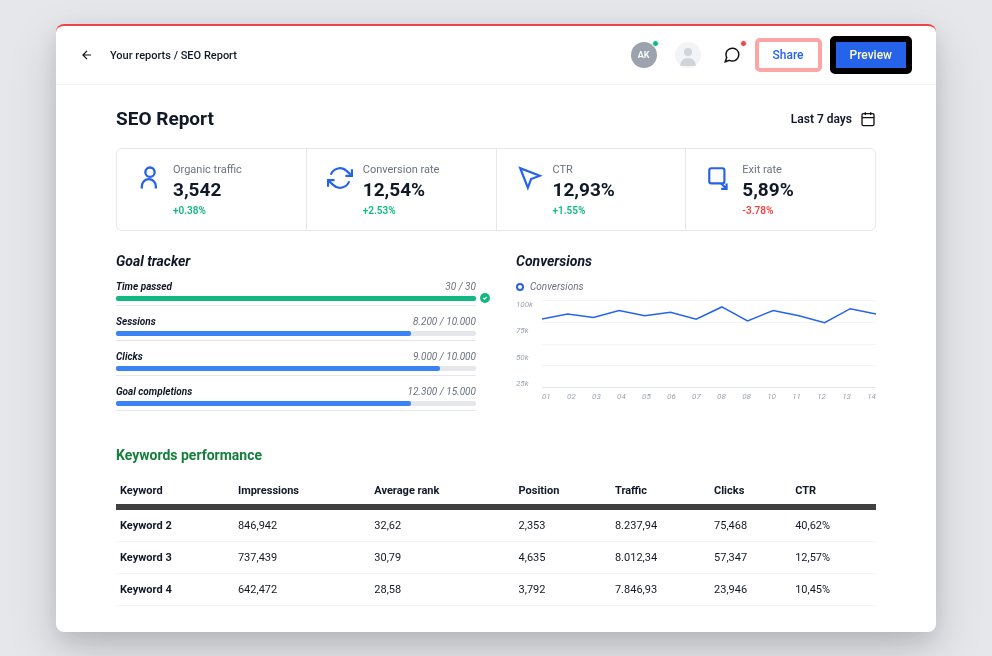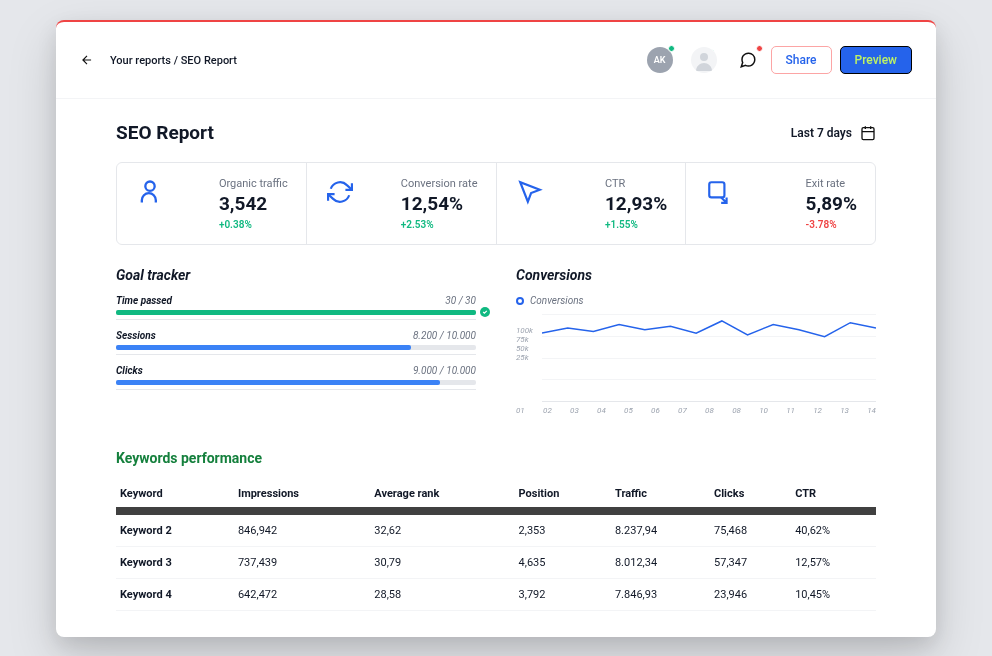--- a/index.html
+++ b/index.html
@@ -1,38 +1,38 @@
 <!DOCTYPE html>
 <html><head>
 <meta charset="utf-8">
 <style>
 *{margin:0;padding:0;box-sizing:border-box;}
 body{font-family:-apple-system,BlinkMacSystemFont,"Segoe UI",Roboto,Arial,sans-serif;background:#e5e7eb;display:flex;justify-content:center;align-items:center;min-height:100vh;padding:20px;}
 .app{width:880px;background:#fff;border-radius:8px;box-shadow:0 20px 50px rgba(0,0,0,0.15),0 8px 20px rgba(0,0,0,0.1);overflow:hidden;border-top:2px solid #ef4444;}
-.header{display:flex;align-items:center;padding:24px 24px;border-bottom:1px solid #f3f4f6;}
+.header{display:flex;align-items:center;padding:10px 24px;border-bottom:1px solid #f3f4f6;}
 .back{display:flex;align-items:center;cursor:pointer;margin-right:16px;color:#111;}
 .breadcrumb{font-size:11px;color:#111827;font-weight:500;}
 .spacer{flex:1;}
 .avatars{display:flex;align-items:center;gap:18px;margin-right:10px;}
 .avatar{width:26px;height:26px;border-radius:50%;display:flex;align-items:center;justify-content:center;font-size:9px;font-weight:600;position:relative;}
 .av-ak{background:#9ca3af;color:#fff;}
 .av-img{background:#f3f4f6;overflow:hidden;}
 .dot{position:absolute;top:-2px;right:-2px;width:7px;height:7px;border-radius:50%;border:1.5px solid #fff;}
 .dot-green{background:#10b981;}
 .dot-red{background:#ef4444;}
 .comment-btn{width:26px;height:26px;border-radius:50%;display:flex;align-items:center;justify-content:center;cursor:pointer;position:relative;}
 .btn{padding:6px 14px;border-radius:5px;font-size:12px;font-weight:500;cursor:pointer;}
-.btn-outline{border:1px solid #fca5a5;color:#2563eb;background:#fff;margin-right:8px;}
-.btn-primary{background:#2563eb;color:#bef264;border:1px solid #000000;}
+.btn-outline{border:4px solid #fca5a5;color:#2563eb;background:#fff;margin-right:8px;}
+.btn-primary{background:#2563eb;color:#fef9c3;border:6px solid #000000;}
 .main{padding:22px 60px 26px 60px;}
 .title-row{display:flex;align-items:center;margin-bottom:18px;}
 .title{font-size:19px;font-weight:700;color:#111827;}
 .date-picker{display:flex;align-items:center;gap:8px;font-size:12px;font-weight:600;color:#111827;cursor:pointer;}
 .cards{display:flex;gap:0;border:1px solid #e5e7eb;border-radius:6px;margin-bottom:22px;}
-.card{flex:1;padding:14px 18px;display:flex;gap:16px;border-right:1px solid #e5e7eb;justify-content:space-between;}
+.card{flex:1;padding:14px 18px;display:flex;gap:8px;border-right:1px solid #e5e7eb;}
 .card:last-child{border-right:none;}
 .card-icon{width:30px;height:30px;display:flex;align-items:center;justify-content:center;flex-shrink:0;}
 .card-text{display:flex;flex-direction:column;}
 .card-label{font-size:11px;color:#6b7280;margin-bottom:2px;}
 .card-value{font-size:19px;font-weight:700;color:#111827;}
 .card-change{font-size:10px;font-weight:600;margin-top:4px;}
 .pos{color:#10b981;}
 .neg{color:#ef4444;}
 .two-col{display:flex;gap:40px;margin-bottom:26px;}
 .col{flex:1;font-style:italic;}
@@ -42,27 +42,27 @@
 .goal-name{font-size:10px;font-weight:700;color:#111827;}
 .goal-val{font-size:10px;color:#6b7280;}
 .goal-bar{height:5px;background:#e5e7eb;border-radius:2px;position:relative;}
 .goal-fill{height:100%;border-radius:2px;}
 .goal-foot{border-bottom:1px solid #e5e7eb;margin-top:4px;}
 .check-icon{position:absolute;right:-14px;top:-3px;width:10px;height:10px;border-radius:50%;background:#10b981;display:flex;align-items:center;justify-content:center;}
 .legend{display:flex;align-items:center;gap:6px;margin-bottom:8px;}
 .legend-dot{width:8px;height:8px;border:2px solid #2563eb;border-radius:50%;}
 .legend-text{font-size:10px;color:#6b7280;}
 .chart{position:relative;height:110px;}
-.ylabels{position:absolute;left:0;top:12px;height:88px;display:flex;flex-direction:column;justify-content:flex-start;font-size:8px;color:#9ca3af;}
+.ylabels{position:absolute;left:0;top:0;height:88px;display:flex;flex-direction:column;justify-content:space-between;font-size:8px;color:#9ca3af;}
 .plot{margin-left:26px;position:relative;height:88px;border-bottom:1px solid #e5e7eb;}
 .grid-line{position:absolute;left:0;right:0;border-top:1px solid #f3f4f6;}
-.xlabels{display:flex;justify-content:space-between;font-size:8px;color:#9ca3af;margin-top:4px;}
+.xlabels{margin-left:26px;display:flex;justify-content:space-between;font-size:8px;color:#9ca3af;margin-top:4px;}
 .tbl-title{font-size:14px;font-weight:700;color:#15803d;margin-bottom:14px;}
 .tbl{width:100%;border-collapse:collapse;}
-.tbl th{text-align:left;font-size:11px;font-weight:700;color:#111827;padding:7px 4px;border-bottom:8px solid #404040;}
+.tbl th{text-align:left;font-size:11px;font-weight:700;color:#111827;padding:7px 4px;border-bottom:6px solid #404040;}
 .tbl td{font-size:11px;color:#111827;padding:9px 4px;border-bottom:1px solid #f3f4f6;}
 .tbl td:first-child{font-weight:700;}
 svg{display:block;}
 </style>
 </head>
 <body>
 
 <div class="app">
   <div class="header">
     <div class="back">
@@ -192,20 +192,31 @@
   </div>
   <div class="goal-foot"></div>
             </div>
             <div class="goal-row">
               <div class="goal-head">
     <span class="goal-name">Clicks</span>
     <span class="goal-val">9.000 / 10.000</span>
   </div>
   <div class="goal-bar">
     <div class="goal-fill" style="width:90%;background:#3b82f6"></div>
+
+  </div>
+  <div class="goal-foot"></div>
+            </div>
+            <div class="goal-row">
+              <div class="goal-head">
+    <span class="goal-name">Goal completions</span>
+    <span class="goal-val">12.300 / 15.000</span>
+  </div>
+  <div class="goal-bar">
+    <div class="goal-fill" style="width:82%;background:#3b82f6"></div>
 
   </div>
   <div class="goal-foot"></div>
             </div>
           </div>
       </div>
       <div class="col">
         <div class="section-title">Conversions</div>
         <div class="legend">
           <div class="legend-dot"></div>

